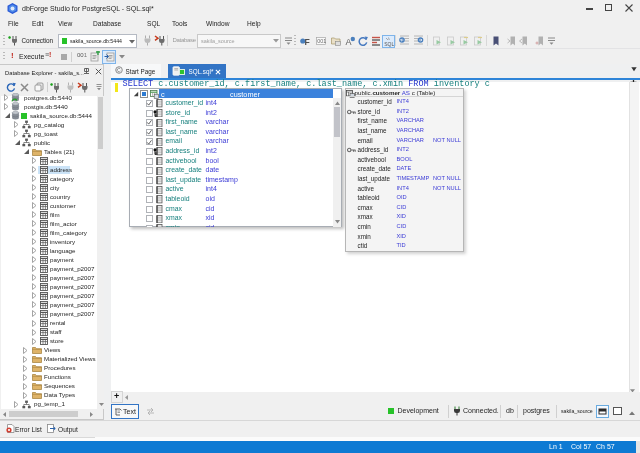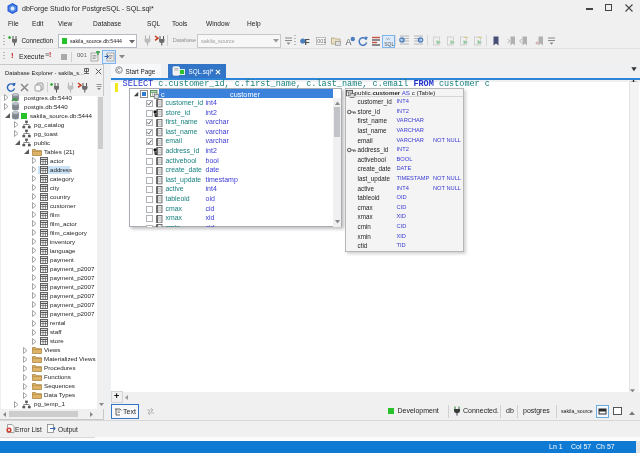--- a/index.html
+++ b/index.html
@@ -614,21 +614,21 @@
     <polygon points="0.3,0.3 5.7,0.3 3,4.2" fill="#333"></polygon>
   </svg>
 <svg class="ab" style="left:629.5px;top:78.5px" width="7" height="7" viewBox="0 0 7 7">
     <path d="M3.5 0.5 v6 M0.5 3.5 h6" stroke="#222" stroke-width="1.3"></path>
   </svg>
 <div class="ab" style="left:111px;top:78px;width:529px;height:2px;background:#2e84d8"></div>
 
 <div class="ab" style="left:111px;top:82px;width:529px;height:310px;background:#fff"></div>
 <div class="ab" style="left:114.5px;top:82.5px;width:3px;height:9px;background:#f2e719"></div>
 
-<div class="ab" style="left:122.6px;top:80.2px;font-family:'Liberation Mono',monospace;font-size:8.5px;line-height:8.5px;white-space:pre"><span style="color:#2233cc;font-weight:normal">SELECT</span> <span style="color:#17807e">c.customer_id, c.first_name, c.last_name, c.email</span> <span style="color:#2233cc;font-weight:bold">FROM</span> <span style="color:#17807e">customer c</span></div>
+<div class="ab" style="left:122.6px;top:80.2px;font-family:'Liberation Mono',monospace;font-size:8.5px;line-height:8.5px;white-space:pre"><span style="color:#2233cc;font-weight:normal">SELECT</span> <span style="color:#17807e">c.customer_id, c.first_name, c.last_name, c.xmin</span> <span style="color:#2233cc;font-weight:normal">FROM</span> <span style="color:#17807e">inventory c</span></div>
 <div class="ab" style="left:630px;top:82px;width:9px;height:310px;background:#f4f4f4"></div>
 <div class="ab" style="left:629px;top:82px;width:1px;height:321px;background:#e2e2e2"></div>
 <svg class="ab" style="left:630px;top:388.8px" width="5" height="4" viewBox="0 0 5 4">
     <polygon points="0,0.3 5,0.3 2.5,3.5" fill="#888"></polygon>
   </svg>
 <svg class="ab" style="left:621.5px;top:395.5px" width="4" height="5" viewBox="0 0 4 5">
     <polygon points="1,0 1,5 4,2.5" fill="#888"></polygon>
   </svg>
 
 <div class="ab" style="left:129px;top:88px;width:213px;height:139px;background:#fff;border:1px solid #a8adb4;box-shadow:2px 2px 3px rgba(0,0,0,0.25)"></div>

